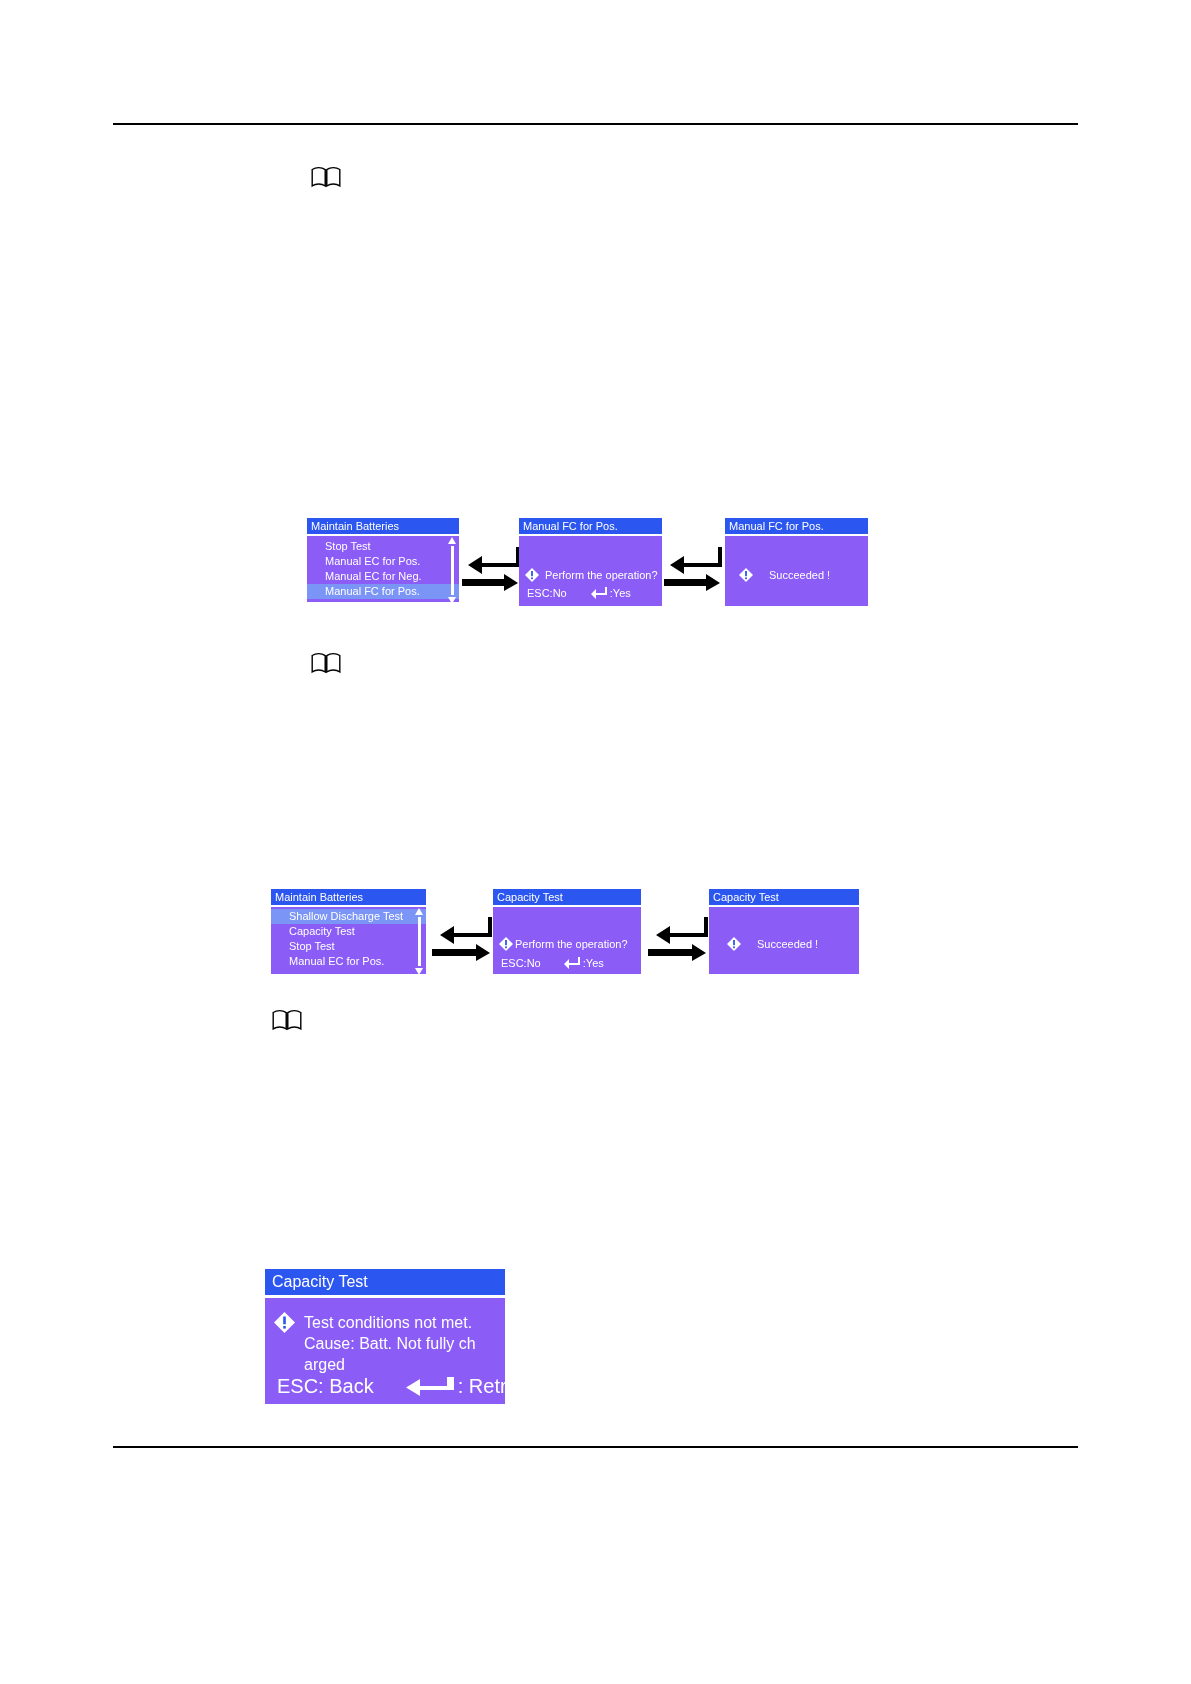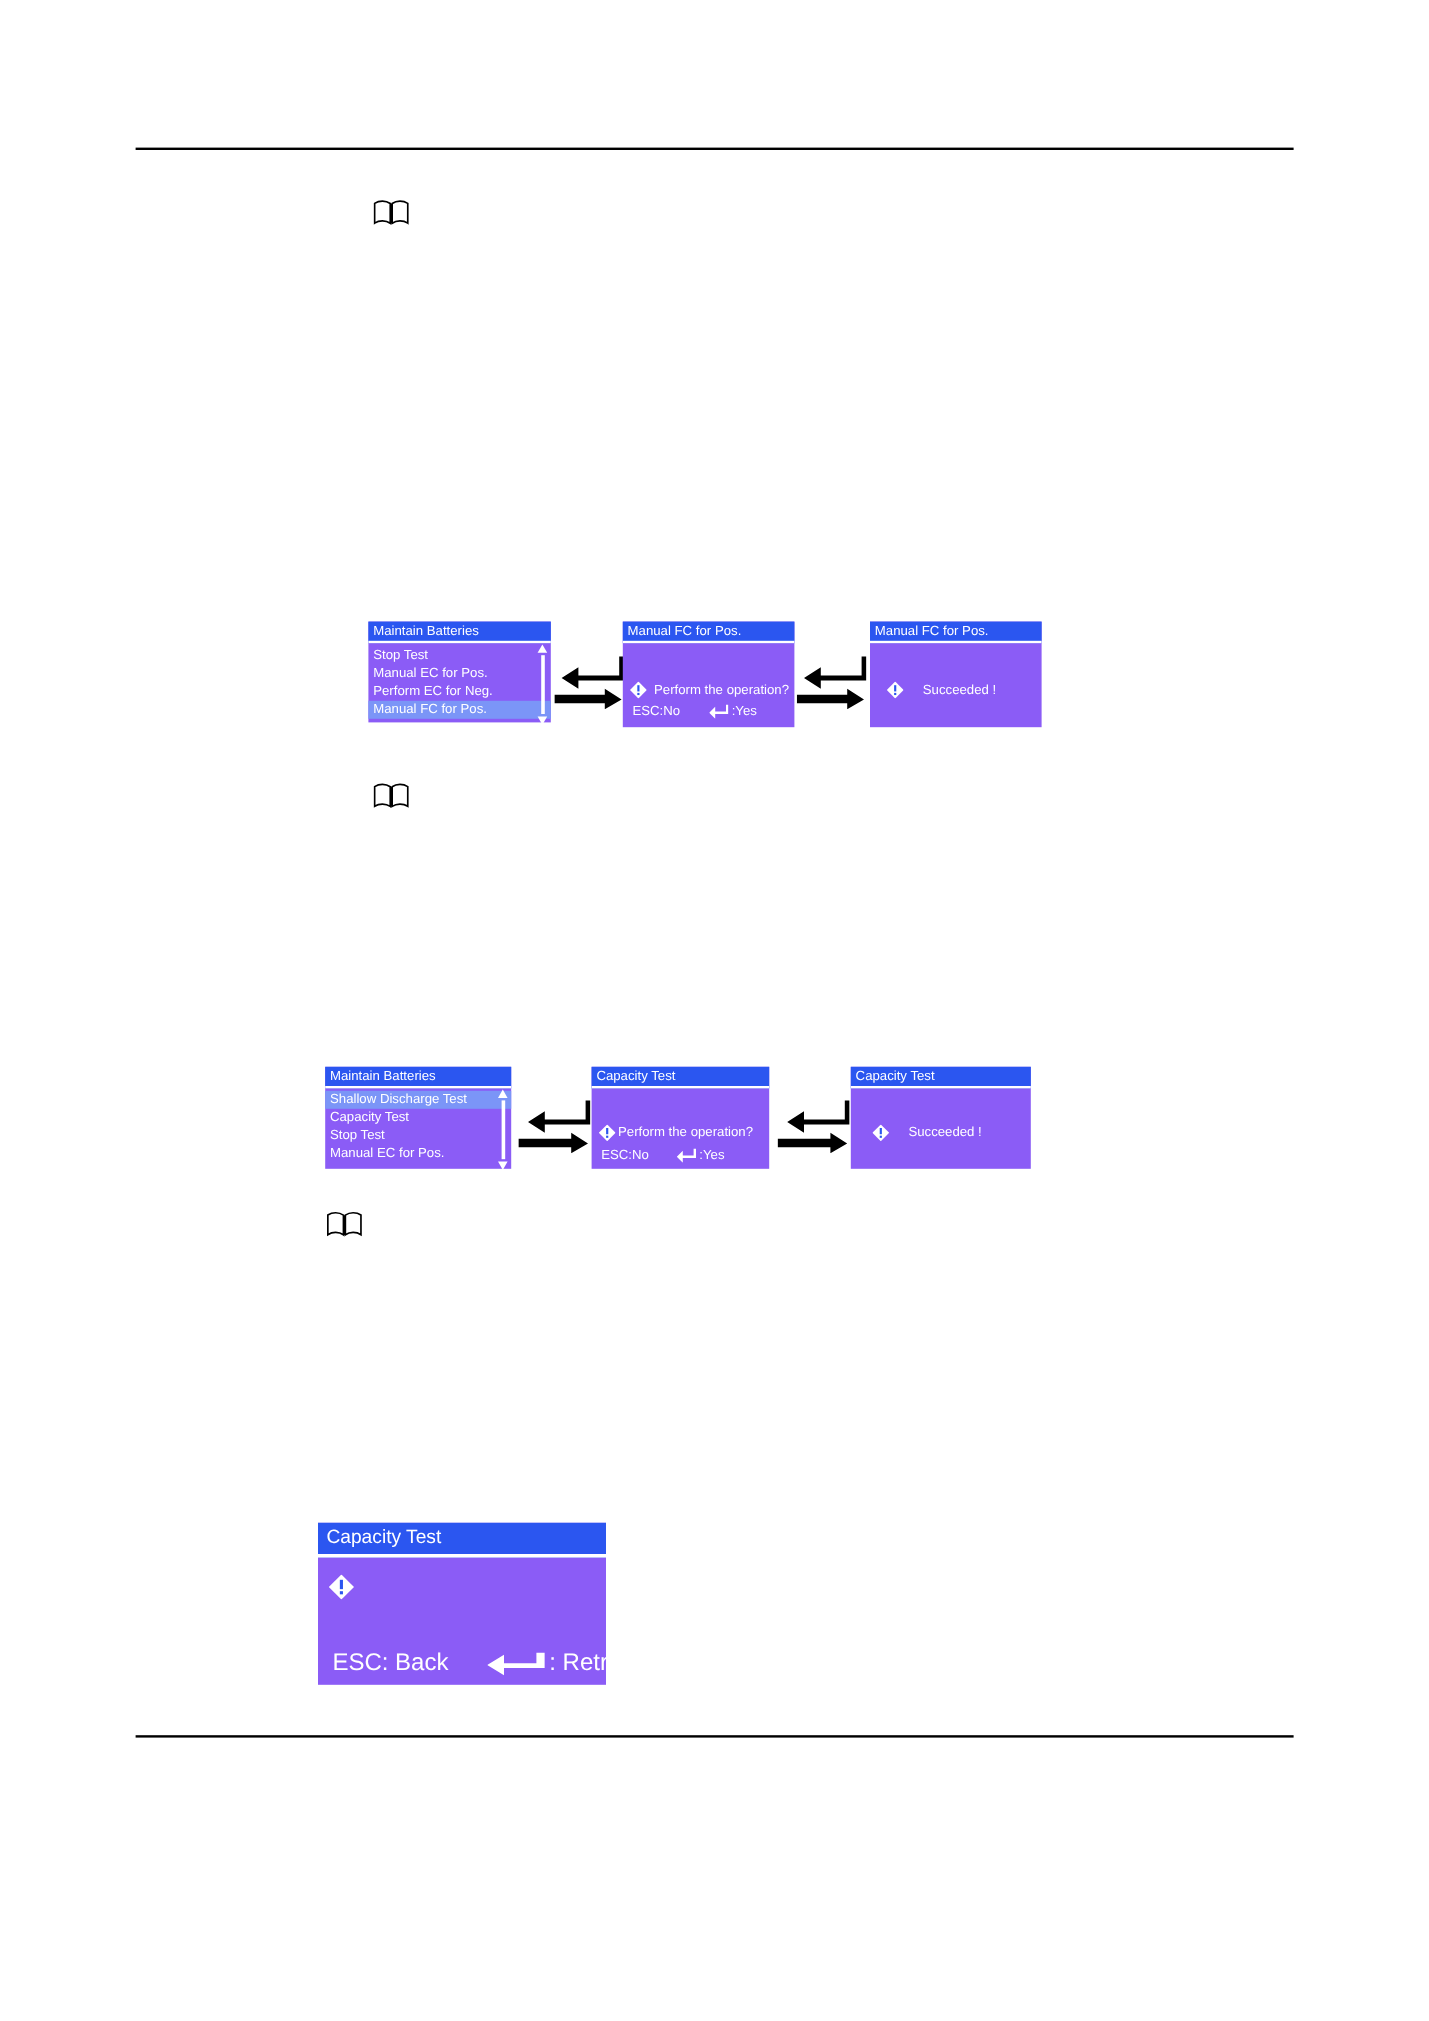--- a/index.html
+++ b/index.html
@@ -53,21 +53,21 @@
     overflow: hidden;
   }
   .lcd .body {
     position: relative;
   }
 
   
   .menu-row {
     font-size: 11px;
     line-height: 15px;
-    padding-left: 4px;
+    padding-left: 18px;
     white-space: nowrap;
     color: #ffffff;
   }
   .menu-row.selected {
     background: #7b95f7;
     color: #ffffff;
   }
 
   
   .scroll-col {
@@ -181,21 +181,21 @@
     <path d="M28.8 3.5 C25 1 19.5 1 15.8 3.6 L15.8 20 C19.5 17.4 25 17.4 28.8 19.9 Z" fill="none" stroke="#000" stroke-width="1.4"></path>
     <line x1="15" y1="3.8" x2="15" y2="20.2" stroke="#000" stroke-width="1.4"></line>
   </svg>
 </div>
 
 <div class="lcd" style="left:307px; top:518px; width:152px; height:84px;">
   <div class="title-bar">Maintain Batteries</div>
   <div class="body" style="height:66px; padding-top:3px;">
     <div class="menu-row">Stop Test</div>
     <div class="menu-row">Manual EC for Pos.</div>
-    <div class="menu-row">Perform EC for Neg.</div>
+    <div class="menu-row">Manual EC for Neg.</div>
     <div class="menu-row selected">Manual FC for Pos.</div>
     <div class="scroll-col">
       <div class="scroll-arrow up"></div>
       <div class="scroll-track" style="top:10px; bottom:10px;"></div>
       <div class="scroll-arrow down"></div>
     </div>
   </div>
 </div>
 
 <div class="arrow-pair" style="left:462px; top:543px;">
@@ -329,20 +329,25 @@
   <div class="title-bar">Capacity Test</div>
   <div class="body" style="height:106px;">
     <div class="dlg-msg" style="left:9px; top:14px; gap:9px;">
       <span class="diamond">
         <svg viewBox="0 0 21 21" xmlns="http://www.w3.org/2000/svg">
           <path d="M10.5 0 L21 10.5 L10.5 21 L0 10.5 Z" fill="#ffffff"></path>
           <rect x="9.2" y="4.5" width="2.6" height="7.8" fill="#2b56f0"></rect>
           <rect x="9.2" y="14" width="2.6" height="2.6" fill="#2b56f0"></rect>
         </svg>
       </span>
+      <span>
+        <span style="display:block;">Test conditions not met.</span>
+        <span style="display:block;">Cause: Batt. Not fully ch</span>
+        <span style="display:block;">arged</span>
+      </span>
     </div>
     <div class="dlg-foot" style="left:12px; top:78px;">
       <span>ESC: Back</span>
       <span class="enter-glyph" style="margin-left:32px; margin-right:4px;">
         <svg width="48" height="20" viewBox="0 0 48 20" xmlns="http://www.w3.org/2000/svg">
           <path d="M41 0 L41 9 L14 9 L14 2 L0 10.5 L14 19 L14 13 L48 13 L48 0 Z" fill="#ffffff"></path>
         </svg>
       </span>
       <span>: Retry</span>
     </div>

